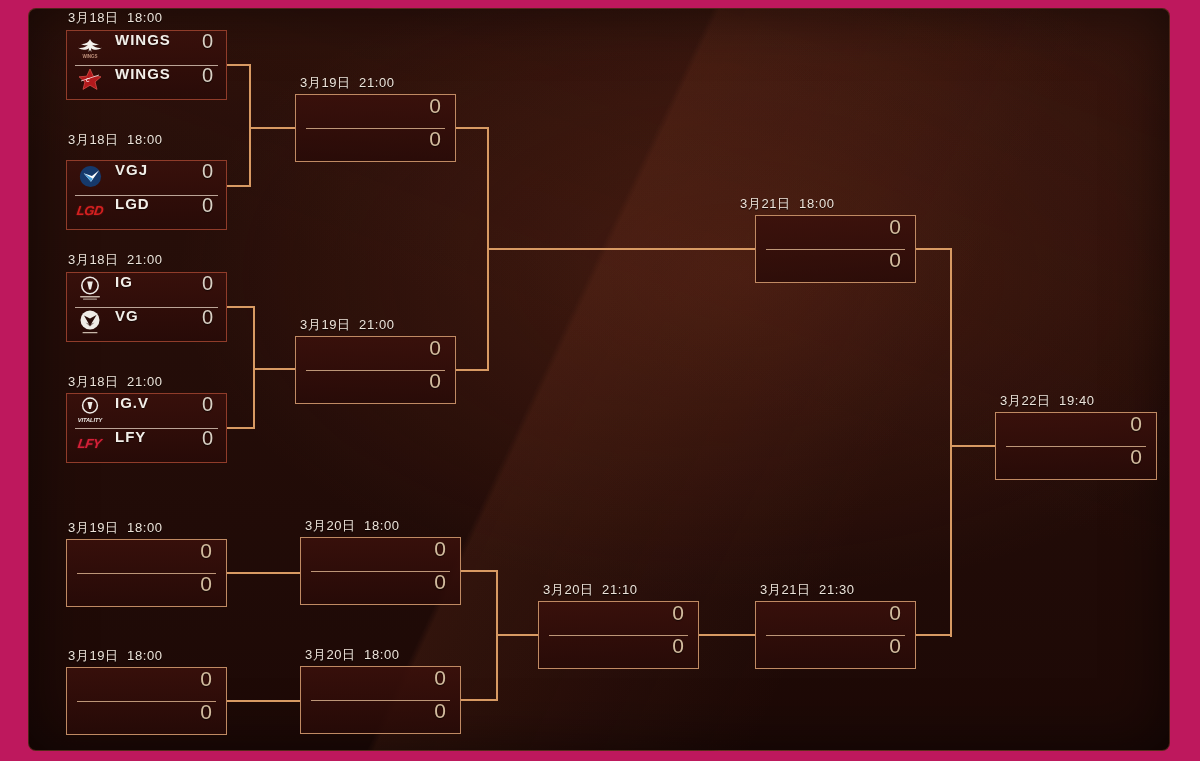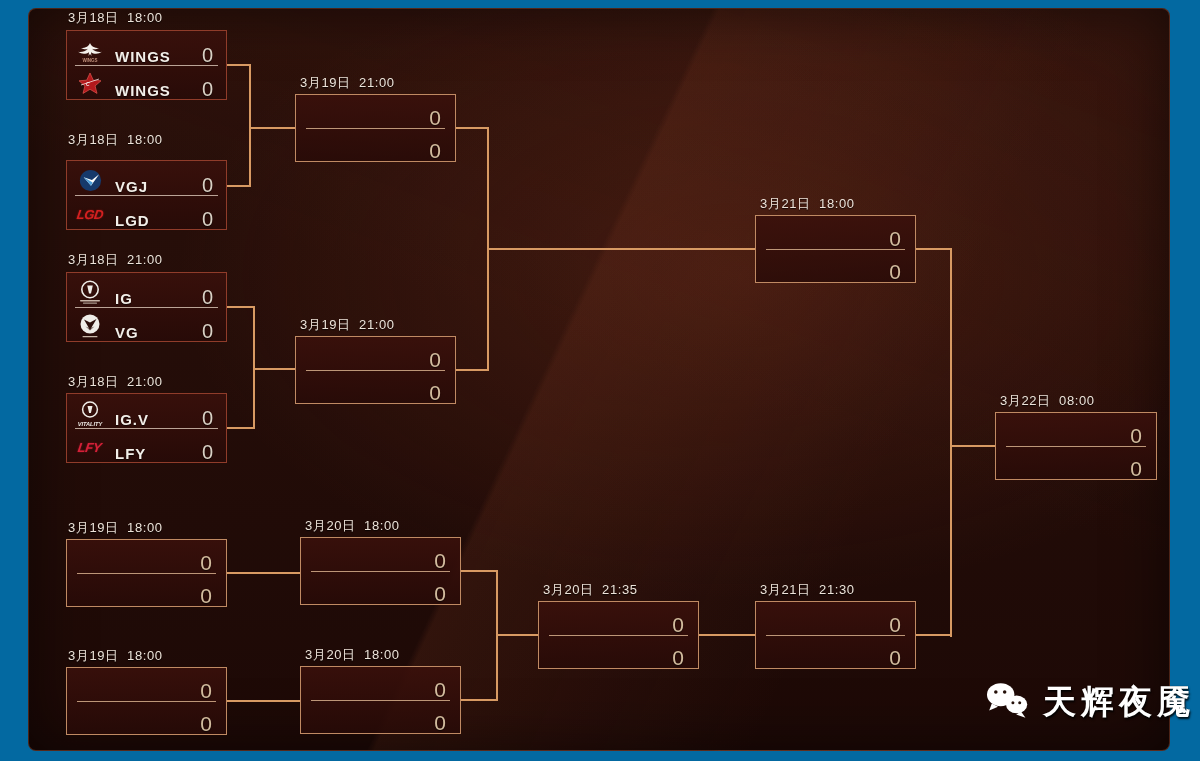--- a/index.html
+++ b/index.html
@@ -1,18 +1,18 @@
 <!DOCTYPE html>
 <html><head>
 <meta charset="utf-8">
 <style>
   html,body{margin:0;padding:0;background:#0d0403;}
   #stage{
     position:relative;width:1200px;height:761px;overflow:hidden;
-    background:#0369a1;
+    background:#be185d;
     font-family:"Liberation Sans","DejaVu Sans",sans-serif;
   }
   #panel{
     position:absolute;left:28px;top:8px;width:1140px;height:741px;
     border:1px solid rgba(150,80,52,.38);border-radius:8px;
     background:
       radial-gradient(900px 520px at 62% 36%, rgba(125,52,30,.32), rgba(0,0,0,0) 62%),
       linear-gradient(115deg, rgba(0,0,0,0) 46%, rgba(160,75,45,.14) 46.5%, rgba(160,75,45,.05) 63%, rgba(0,0,0,0) 72%),
       linear-gradient(200deg, rgba(96,38,24,.22), rgba(20,6,4,0) 48%),
       linear-gradient(#2a100a, #1d0906);
@@ -21,21 +21,21 @@
   .dateLabel{
     position:absolute;color:#ede3d9;font-size:13px;letter-spacing:.6px;
     text-shadow:0 1px 1px rgba(0,0,0,.7);white-space:pre;
   }
   .match{
     position:absolute;width:161px;box-sizing:border-box;
     background:linear-gradient(rgba(58,16,11,.88), rgba(40,10,7,.82));
   }
   .match.teams{border:1px solid #903c2a;height:70px;}
   .match.empty{border:1px solid #c08a63;height:68px;}
-  .row{position:relative;display:flex;align-items:flex-end;box-sizing:border-box;}
+  .row{position:relative;display:flex;align-items:flex-start;box-sizing:border-box;}
   .teams .row{height:34px;}
   .empty .row{height:33px;}
   .teams .rowDivider{position:absolute;left:8px;right:8px;bottom:-1px;height:1px;background:rgba(222,203,188,.8);}
   .empty .rowDivider{position:absolute;left:10px;right:10px;bottom:-1px;height:1px;background:rgba(214,175,140,.85);}
   .logo{width:30px;height:30px;margin-left:8px;flex:0 0 30px;display:flex;align-items:center;justify-content:center;}
   .logo svg{display:block;}
   .tname{
     margin-left:10px;color:#f3efe9;font-size:15px;font-weight:bold;letter-spacing:1px;
     text-shadow:0 1px 1px rgba(0,0,0,.6);
   }
@@ -174,32 +174,32 @@
   <div class="match empty" style="left:295px;top:336px">
     <div class="row">
       <span class="tscore">0</span>
       <span class="rowDivider"></span>
     </div>
     <div class="row">
       <span class="tscore">0</span>
     </div>
   </div>
 
-  <div class="dateLabel" style="left:760px;top:195px">3月21日  18:00</div>
+  <div class="dateLabel" style="left:740px;top:195px">3月21日  18:00</div>
   <div class="match empty" style="left:755px;top:215px">
     <div class="row">
       <span class="tscore">0</span>
       <span class="rowDivider"></span>
     </div>
     <div class="row">
       <span class="tscore">0</span>
     </div>
   </div>
 
-  <div class="dateLabel" style="left:1000px;top:392px">3月22日  08:00</div>
+  <div class="dateLabel" style="left:1000px;top:392px">3月22日  19:40</div>
   <div class="match empty" style="left:995px;top:412px;width:162px">
     <div class="row">
       <span class="tscore">0</span>
       <span class="rowDivider"></span>
     </div>
     <div class="row">
       <span class="tscore">0</span>
     </div>
   </div>
 
@@ -240,21 +240,21 @@
   <div class="match empty" style="left:300px;top:666px">
     <div class="row">
       <span class="tscore">0</span>
       <span class="rowDivider"></span>
     </div>
     <div class="row">
       <span class="tscore">0</span>
     </div>
   </div>
 
-  <div class="dateLabel" style="left:543px;top:581px">3月20日  21:35</div>
+  <div class="dateLabel" style="left:543px;top:581px">3月20日  21:10</div>
   <div class="match empty" style="left:538px;top:601px">
     <div class="row">
       <span class="tscore">0</span>
       <span class="rowDivider"></span>
     </div>
     <div class="row">
       <span class="tscore">0</span>
     </div>
   </div>
 
@@ -292,28 +292,13 @@
   <div class="line" style="left:227px;top:700px;width:73px;height:2px"></div>
 
   <div class="line" style="left:461px;top:570px;width:37px;height:2px"></div>
   <div class="line" style="left:461px;top:699px;width:37px;height:2px"></div>
   <div class="line" style="left:496px;top:570px;width:2px;height:131px"></div>
   <div class="line" style="left:496px;top:634px;width:42px;height:2px"></div>
 
   <div class="line" style="left:699px;top:634px;width:56px;height:2px"></div>
   <div class="line" style="left:916px;top:634px;width:36px;height:2px"></div>
 
-  <div id="wechat">
-    <span>
-      <svg width="46" height="42" viewBox="0 0 52 44">
-        <ellipse cx="20" cy="16" rx="15.5" ry="13" fill="#ffffff"></ellipse>
-        <path d="M10 26l-3 8 10-4.5z" fill="#ffffff"></path>
-        <circle cx="14.5" cy="13" r="2" fill="#241009"></circle>
-        <circle cx="24.5" cy="13" r="2" fill="#241009"></circle>
-        <ellipse cx="38" cy="27" rx="12" ry="10" fill="#ffffff"></ellipse>
-        <path d="M43 35l5 7-10.5-3.5z" fill="#ffffff"></path>
-        <circle cx="33.8" cy="25" r="1.7" fill="#241009"></circle>
-        <circle cx="41.5" cy="25" r="1.7" fill="#241009"></circle>
-      </svg>
-    </span>
-    <span id="wechat-label">天辉夜魇</span>
-  </div>
 </div>
 
 </body></html>

